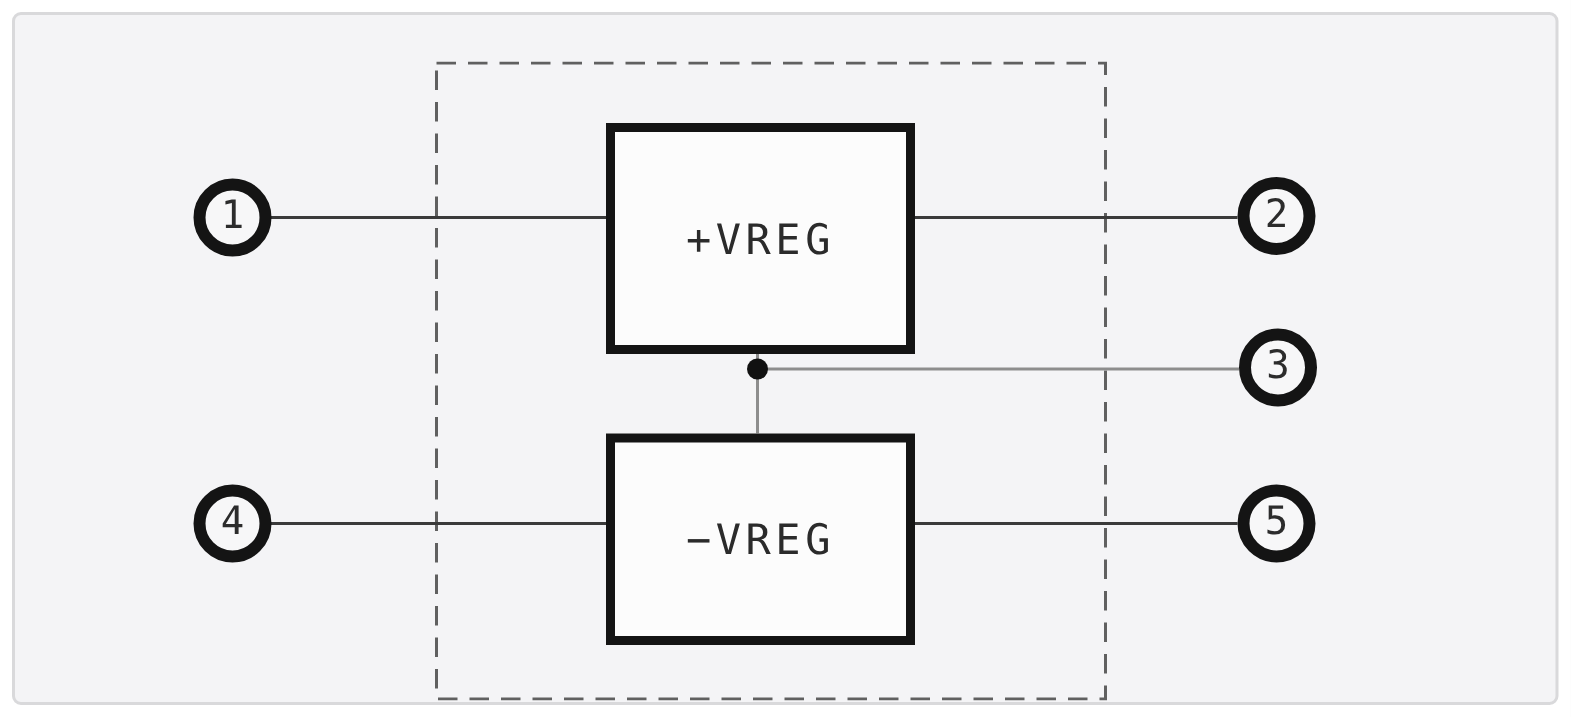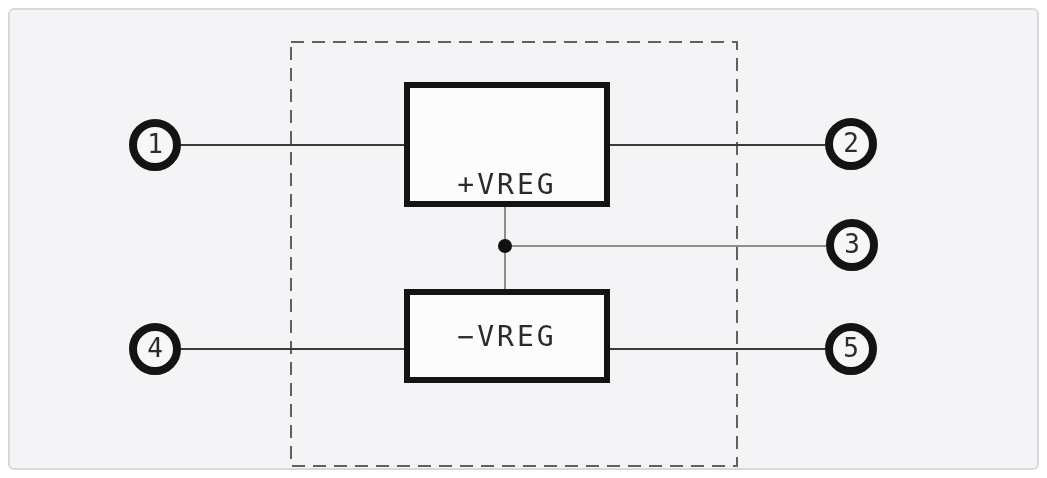--- a/index.html
+++ b/index.html
@@ -29,22 +29,22 @@
   }
   .func-block {
     position: absolute;
     width: 206px;
     border: 6px solid #141414;
     background: #fcfcfc;
     display: flex;
     align-items: center;
     justify-content: center;
   }
-  .func-block.pos { left: 402px; top: 80px;  height: 125px; align-items: flex-end; }
-  .func-block.neg { left: 402px; top: 287px; height: 94px; }
+  .func-block.pos { left: 402px; top: 80px;  height: 154px; }
+  .func-block.neg { left: 402px; top: 287px; height: 141px; }
   .block-label {
     font-size: 28px;
     letter-spacing: 3px;
     color: #2b2b2b;
     white-space: nowrap;
   }
   .wire {
     position: absolute;
     height: 2px;
     background: #3a3a3a;

